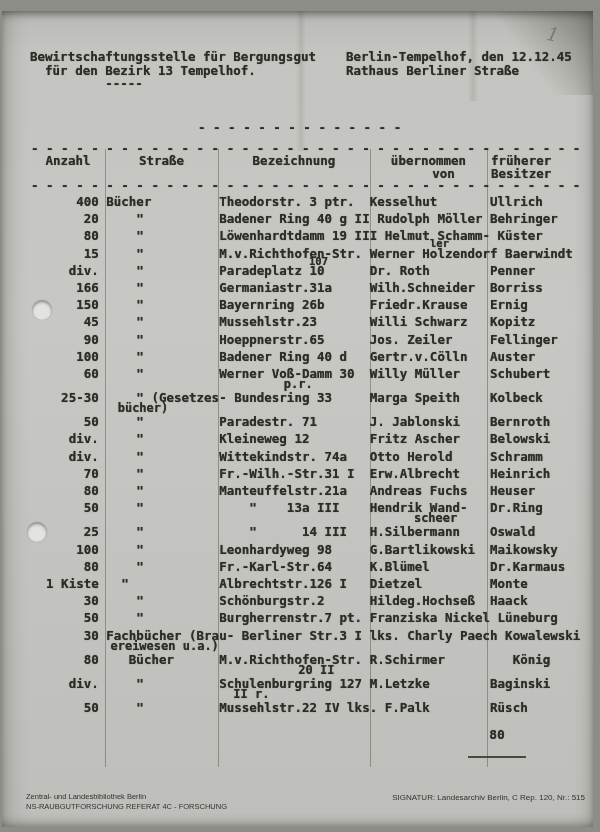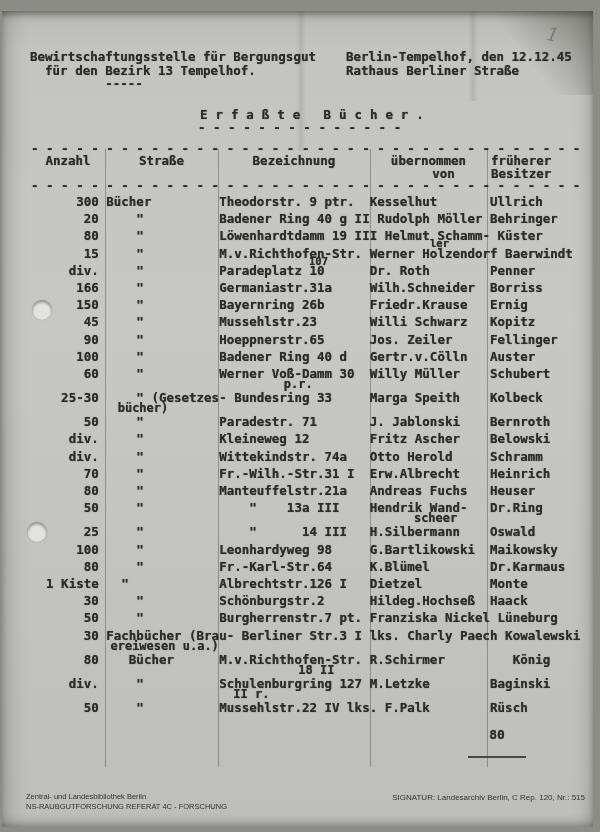--- a/index.html
+++ b/index.html
@@ -63,42 +63,41 @@
   <div class="crease cr2"></div>
 
   <div class="pageno">1</div>
 
   <div class="org typed">Bewirtschaftungsstelle für Bergungsgut
   für den Bezirk 13 Tempelhof.
           -----</div>
   <div class="dateblk typed">Berlin-Tempelhof, den 12.12.45
 Rathaus Berliner Straße</div>
 
-  <div class="title typed">E r f a ß t e   B ü c h e r .</div>
   <div class="title-u typed">- - - - - - - - - - - - - -</div>
 
   <div class="vline vl1"></div>
   <div class="vline vl2"></div>
   <div class="vline vl3"></div>
   <div class="vline vl4"></div>
 
   <div class="tbl">
     <div class="dashrow typed">- - - - - - - - - - - - - - - - - - - - - - - - - - - - - - - - - - - - - </div>
     <div class="thead">
       <div class="th typed">Anzahl</div>
       <div class="th typed">Straße</div>
       <div class="th typed">Bezeichnung</div>
       <div class="th typed">übernommen
     von</div>
       <div class="th left typed">früherer
 Besitzer</div>
     </div>
     <div class="dashrow lower typed">- - - - - - - - - - - - - - - - - - - - - - - - - - - - - - - - - - - - - </div>
     <div id="rows">
-        <div class="row typed">      300 Bücher         Theodorstr. 9 ptr.  Kesselhut       Ullrich</div>
+        <div class="row typed">      400 Bücher         Theodorstr. 3 ptr.  Kesselhut       Ullrich</div>
         <div class="row typed">       20     "          Badener Ring 40 g II Rudolph Möller Behringer</div>
         <div class="row typed">       80     "          Löwenhardtdamm 19 III Helmut Schamm- Küster</div>
         <div class="row typed">       15     "          M.v.Richthofen-Str. Werner Holzendorf Baerwindt<span class="sup" style="left: 399px; top: -7px;">ler</span></div>
         <div class="row typed">     div.     "          Paradeplatz 10      Dr. Roth        Penner<span class="sup" style="left: 278px; top: -6px;">107</span></div>
         <div class="row typed">      166     "          Germaniastr.31a     Wilh.Schneider  Borriss</div>
         <div class="row typed">      150     "          Bayernring 26b      Friedr.Krause   Ernig</div>
         <div class="row typed">       45     "          Mussehlstr.23       Willi Schwarz   Kopitz</div>
         <div class="row typed">       90     "          Hoeppnerstr.65      Jos. Zeiler     Fellinger</div>
         <div class="row typed">      100     "          Badener Ring 40 d   Gertr.v.Cölln   Auster</div>
         <div class="row typed">       60     "          Werner Voß-Damm 30  Willy Müller    Schubert</div>
@@ -114,21 +113,21 @@
         <div class="cont typed"><span>                                                     scheer</span></div>
         <div class="row typed">       25     "              "      14 III   H.Silbermann    Oswald</div>
         <div class="row typed">      100     "          Leonhardyweg 98     G.Bartlikowski  Maikowsky</div>
         <div class="row typed">       80     "          Fr.-Karl-Str.64     K.Blümel        Dr.Karmaus</div>
         <div class="row typed">  1 Kiste   "            Albrechtstr.126 I   Dietzel         Monte</div>
         <div class="row typed">       30     "          Schönburgstr.2      Hildeg.Hochseß  Haack</div>
         <div class="row typed">       50     "          Burgherrenstr.7 pt. Franziska Nickel Lüneburg</div>
         <div class="row typed">       30 Fachbücher (Brau- Berliner Str.3 I lks. Charly Paech Kowalewski</div>
         <div class="cont typed"><span>           ereiwesen u.a.)</span></div>
         <div class="row typed">       80    Bücher      M.v.Richthofen-Str. R.Schirmer         König</div>
-        <div class="cont typed"><span>                                     18 II</span></div>
+        <div class="cont typed"><span>                                     20 II</span></div>
         <div class="row typed">     div.     "          Schulenburgring 127 M.Letzke        Baginski</div>
         <div class="cont typed"><span>                            II r.</span></div>
         <div class="row typed">       50     "          Mussehlstr.22 IV lks. F.Palk        Rüsch</div>
       </div>
   </div>
 
   <div class="total typed">80</div>
 
   <div class="hole h1"></div>
   <div class="hole h2"></div>

